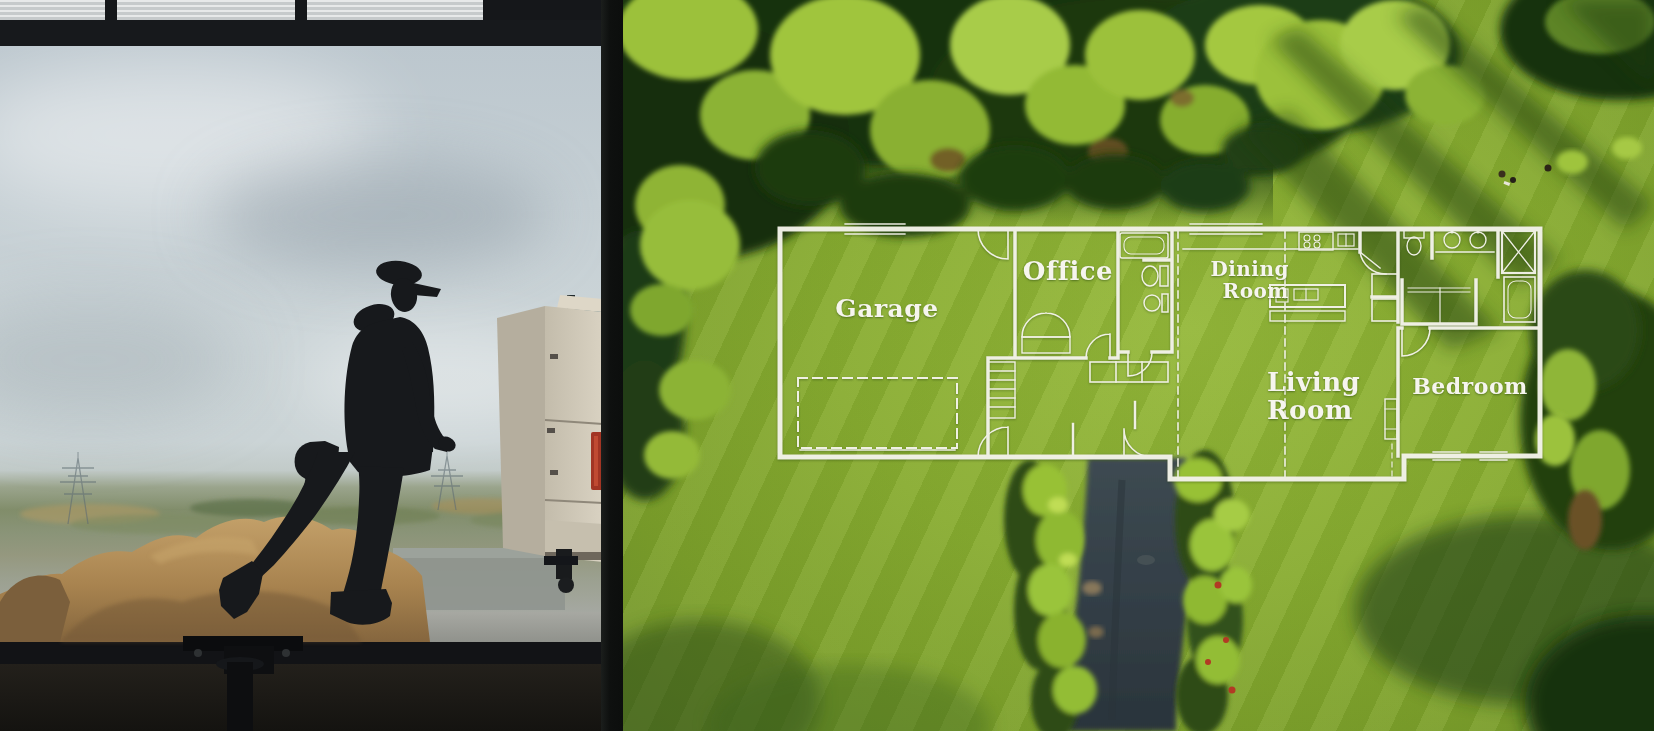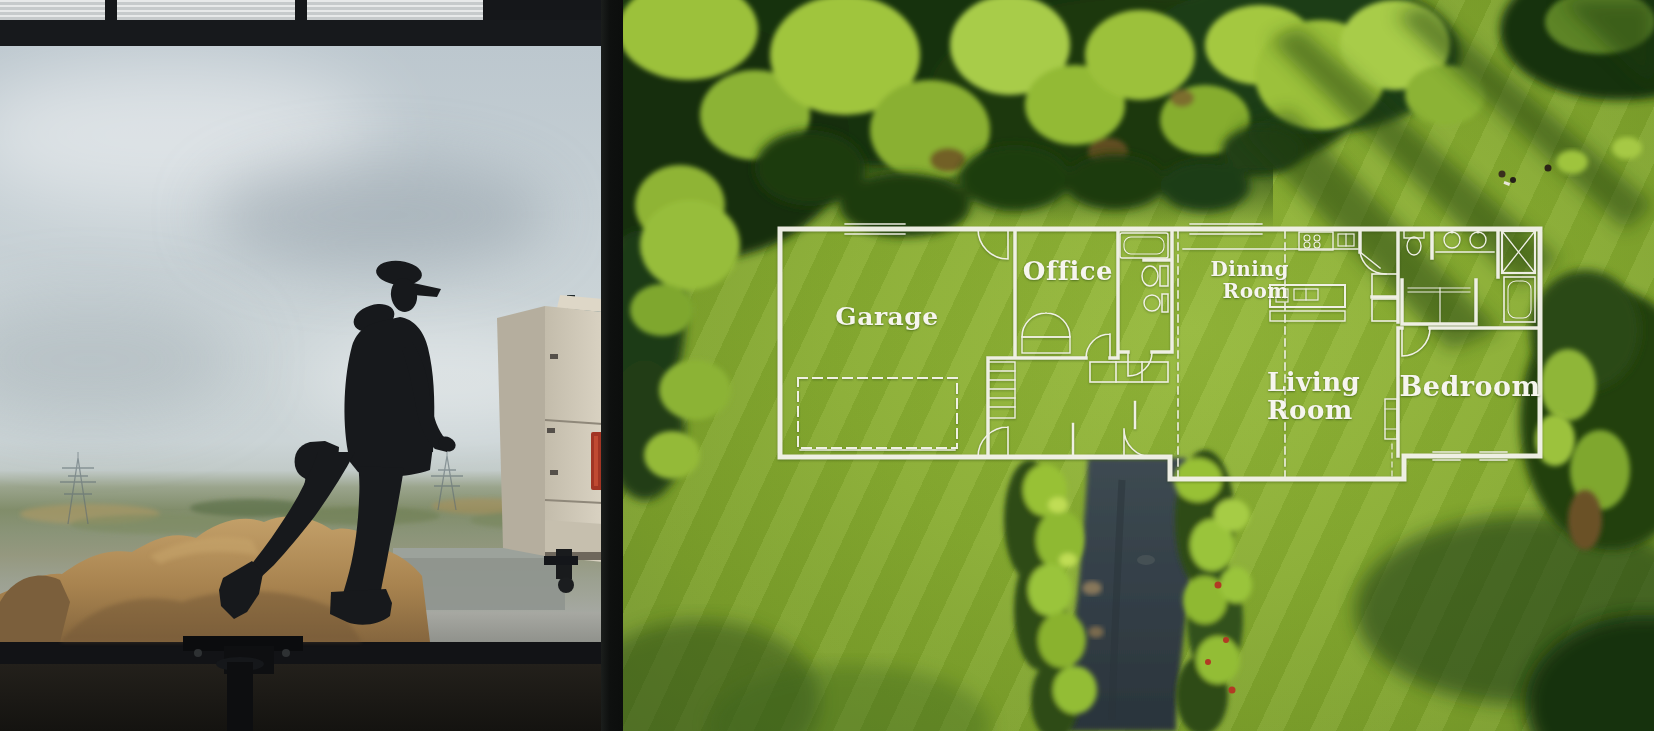--- a/index.html
+++ b/index.html
@@ -36,25 +36,25 @@
     background:
       repeating-linear-gradient(295deg,rgba(255,255,255,.05) 0 24px,rgba(10,40,0,.05) 24px 48px),
       radial-gradient(ellipse at 55% 45%,#95b83a 0%,#88ac30 45%,#7da02b 75%,#71932b 100%);}
   .veg{left:0;top:0;width:1031px;height:731px;}
   .plan-svg{left:117px;top:210px;width:815px;height:280px;
     filter:drop-shadow(0 1px 1px rgba(40,70,15,.45));}
 
   .room-label{transform:translate(-50%,-50%);font-family:"DejaVu Serif","Liberation Serif",serif;
     font-weight:bold;color:#f6f5ee;text-align:right;letter-spacing:.5px;line-height:1.08;
     text-shadow:0 1px 2px rgba(30,60,10,.5);white-space:pre-line;}
-  .rl-garage {left:264px;top:316px;font-size:25px;}
+  .rl-garage {left:264px;top:308px;font-size:25px;}
   .rl-office {left:445px;top:271px;font-size:26px;}
   .rl-dining {left:624px;top:281px;font-size:20px;width:84px;}
   .rl-living {left:686px;top:396px;font-size:26px;width:84px;}
-  .rl-bedroom{left:847px;top:387px;font-size:27px;}
+  .rl-bedroom{left:847px;top:387px;font-size:22px;}
 </style>
 </head>
 <body>
 
 <div id="stage">
 
   <section class="photo-left">
     <div class="backdrop"></div>
     <div class="cloud c1"></div>
     <div class="cloud c2"></div>

